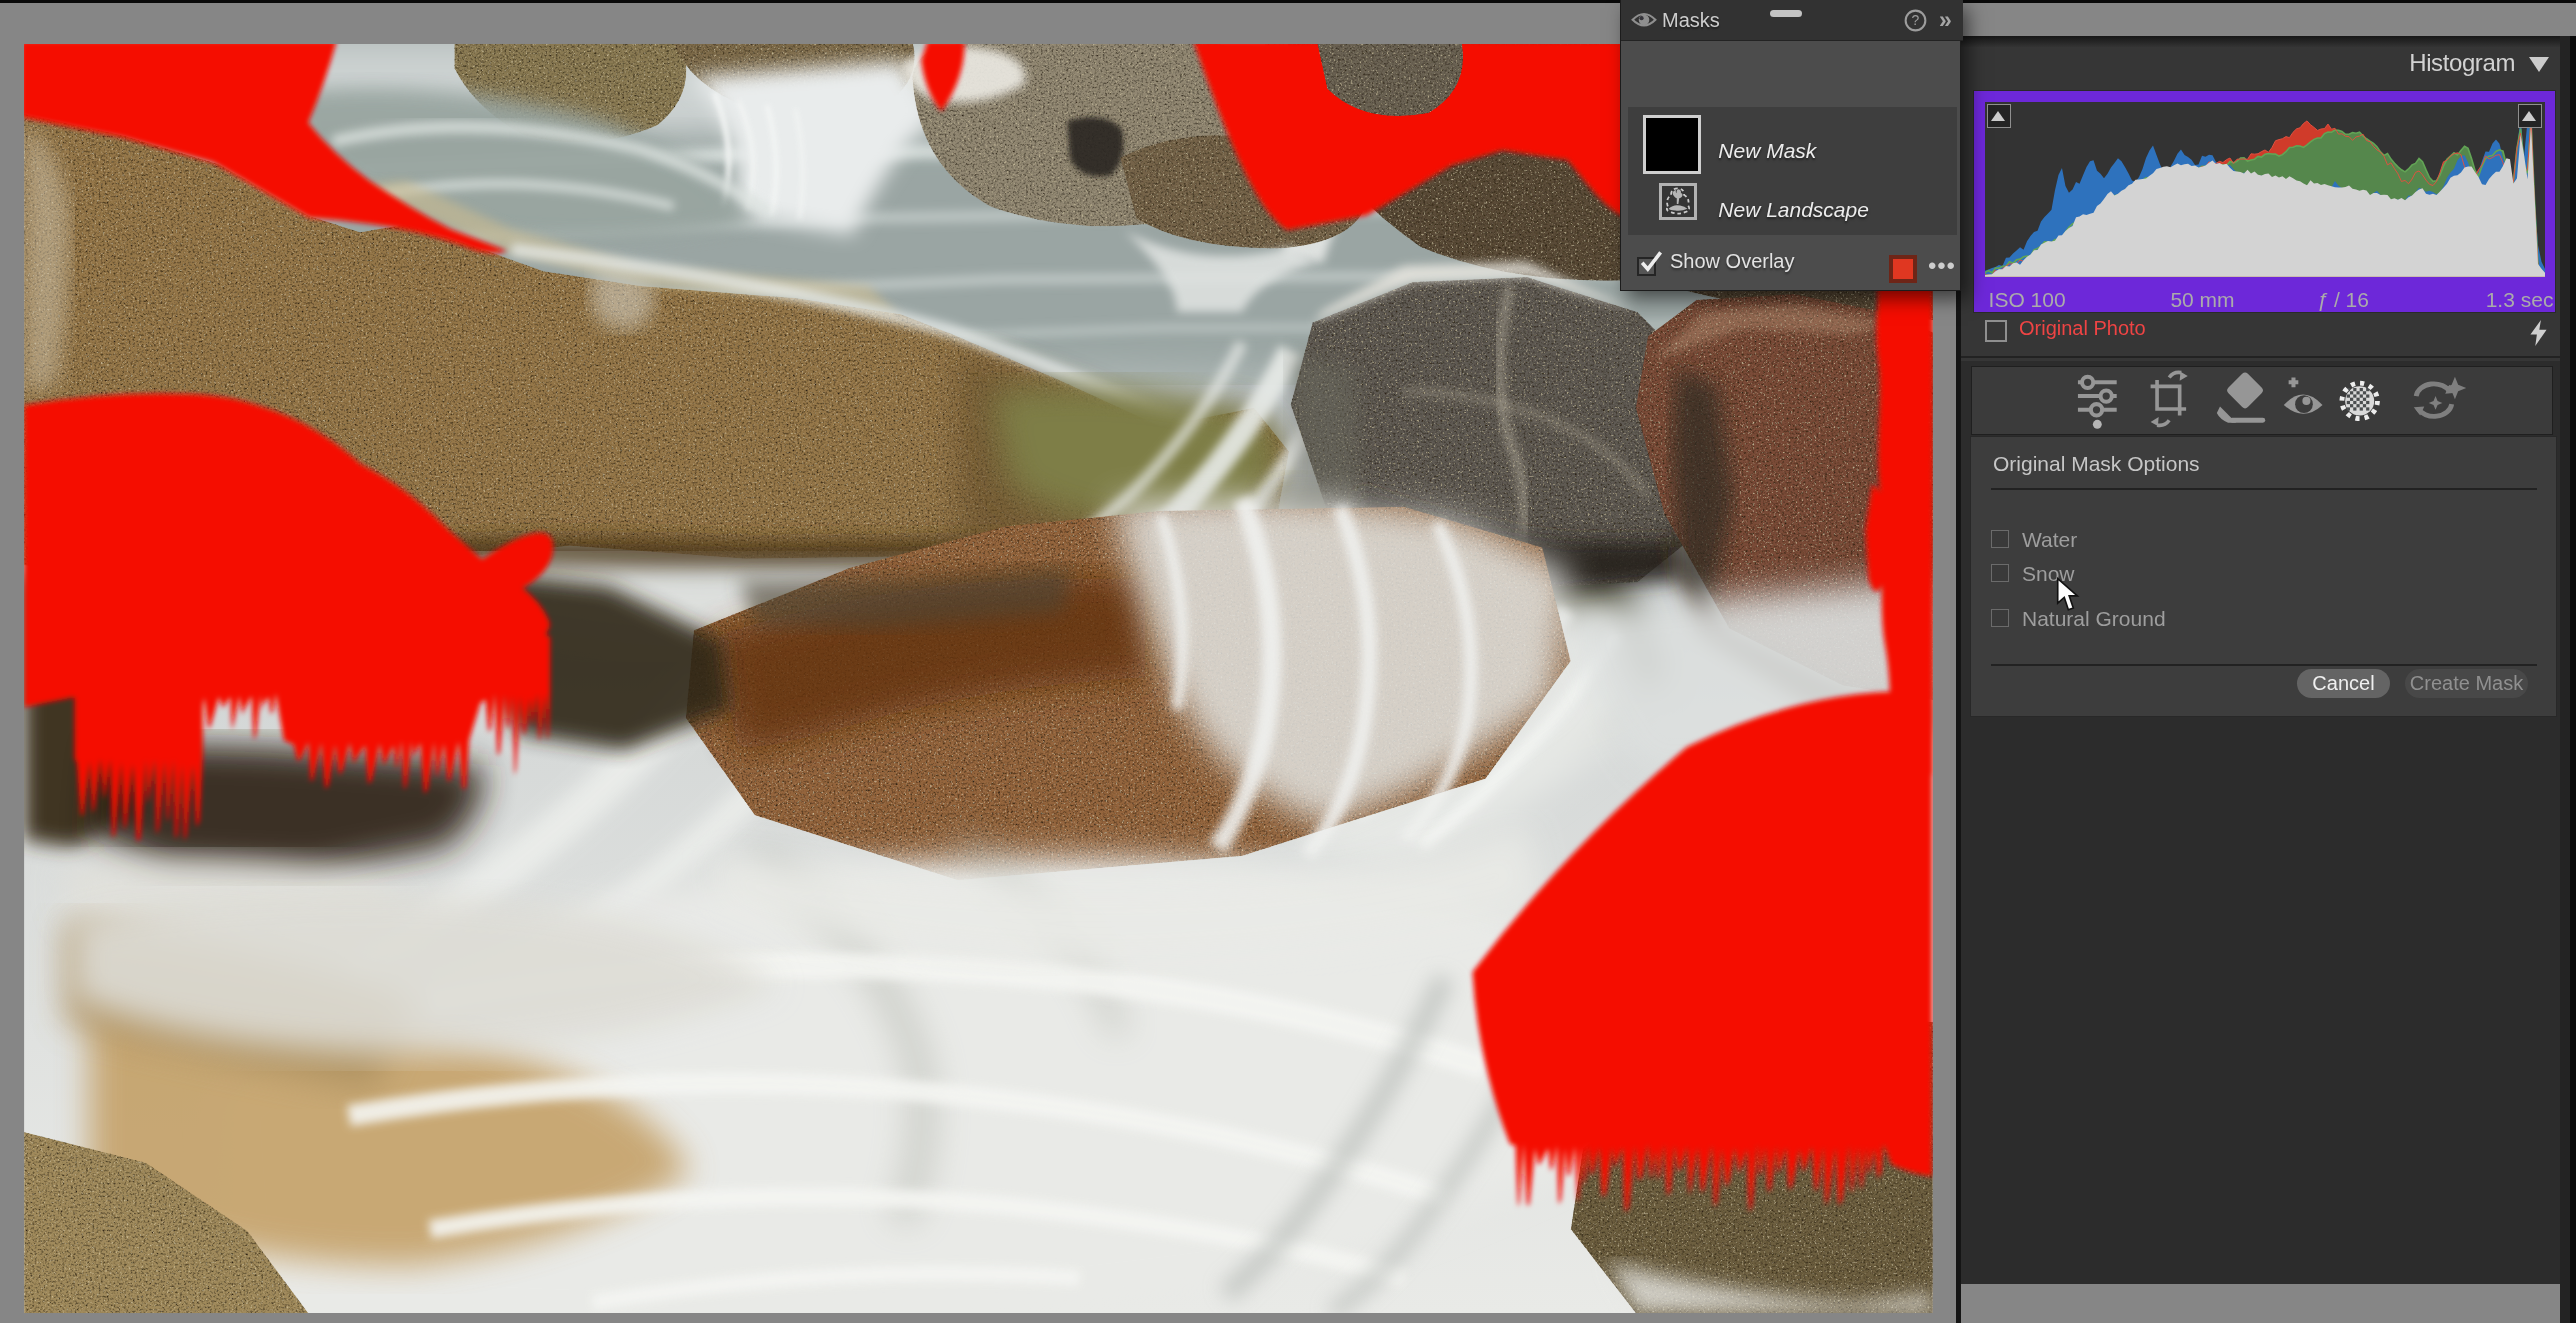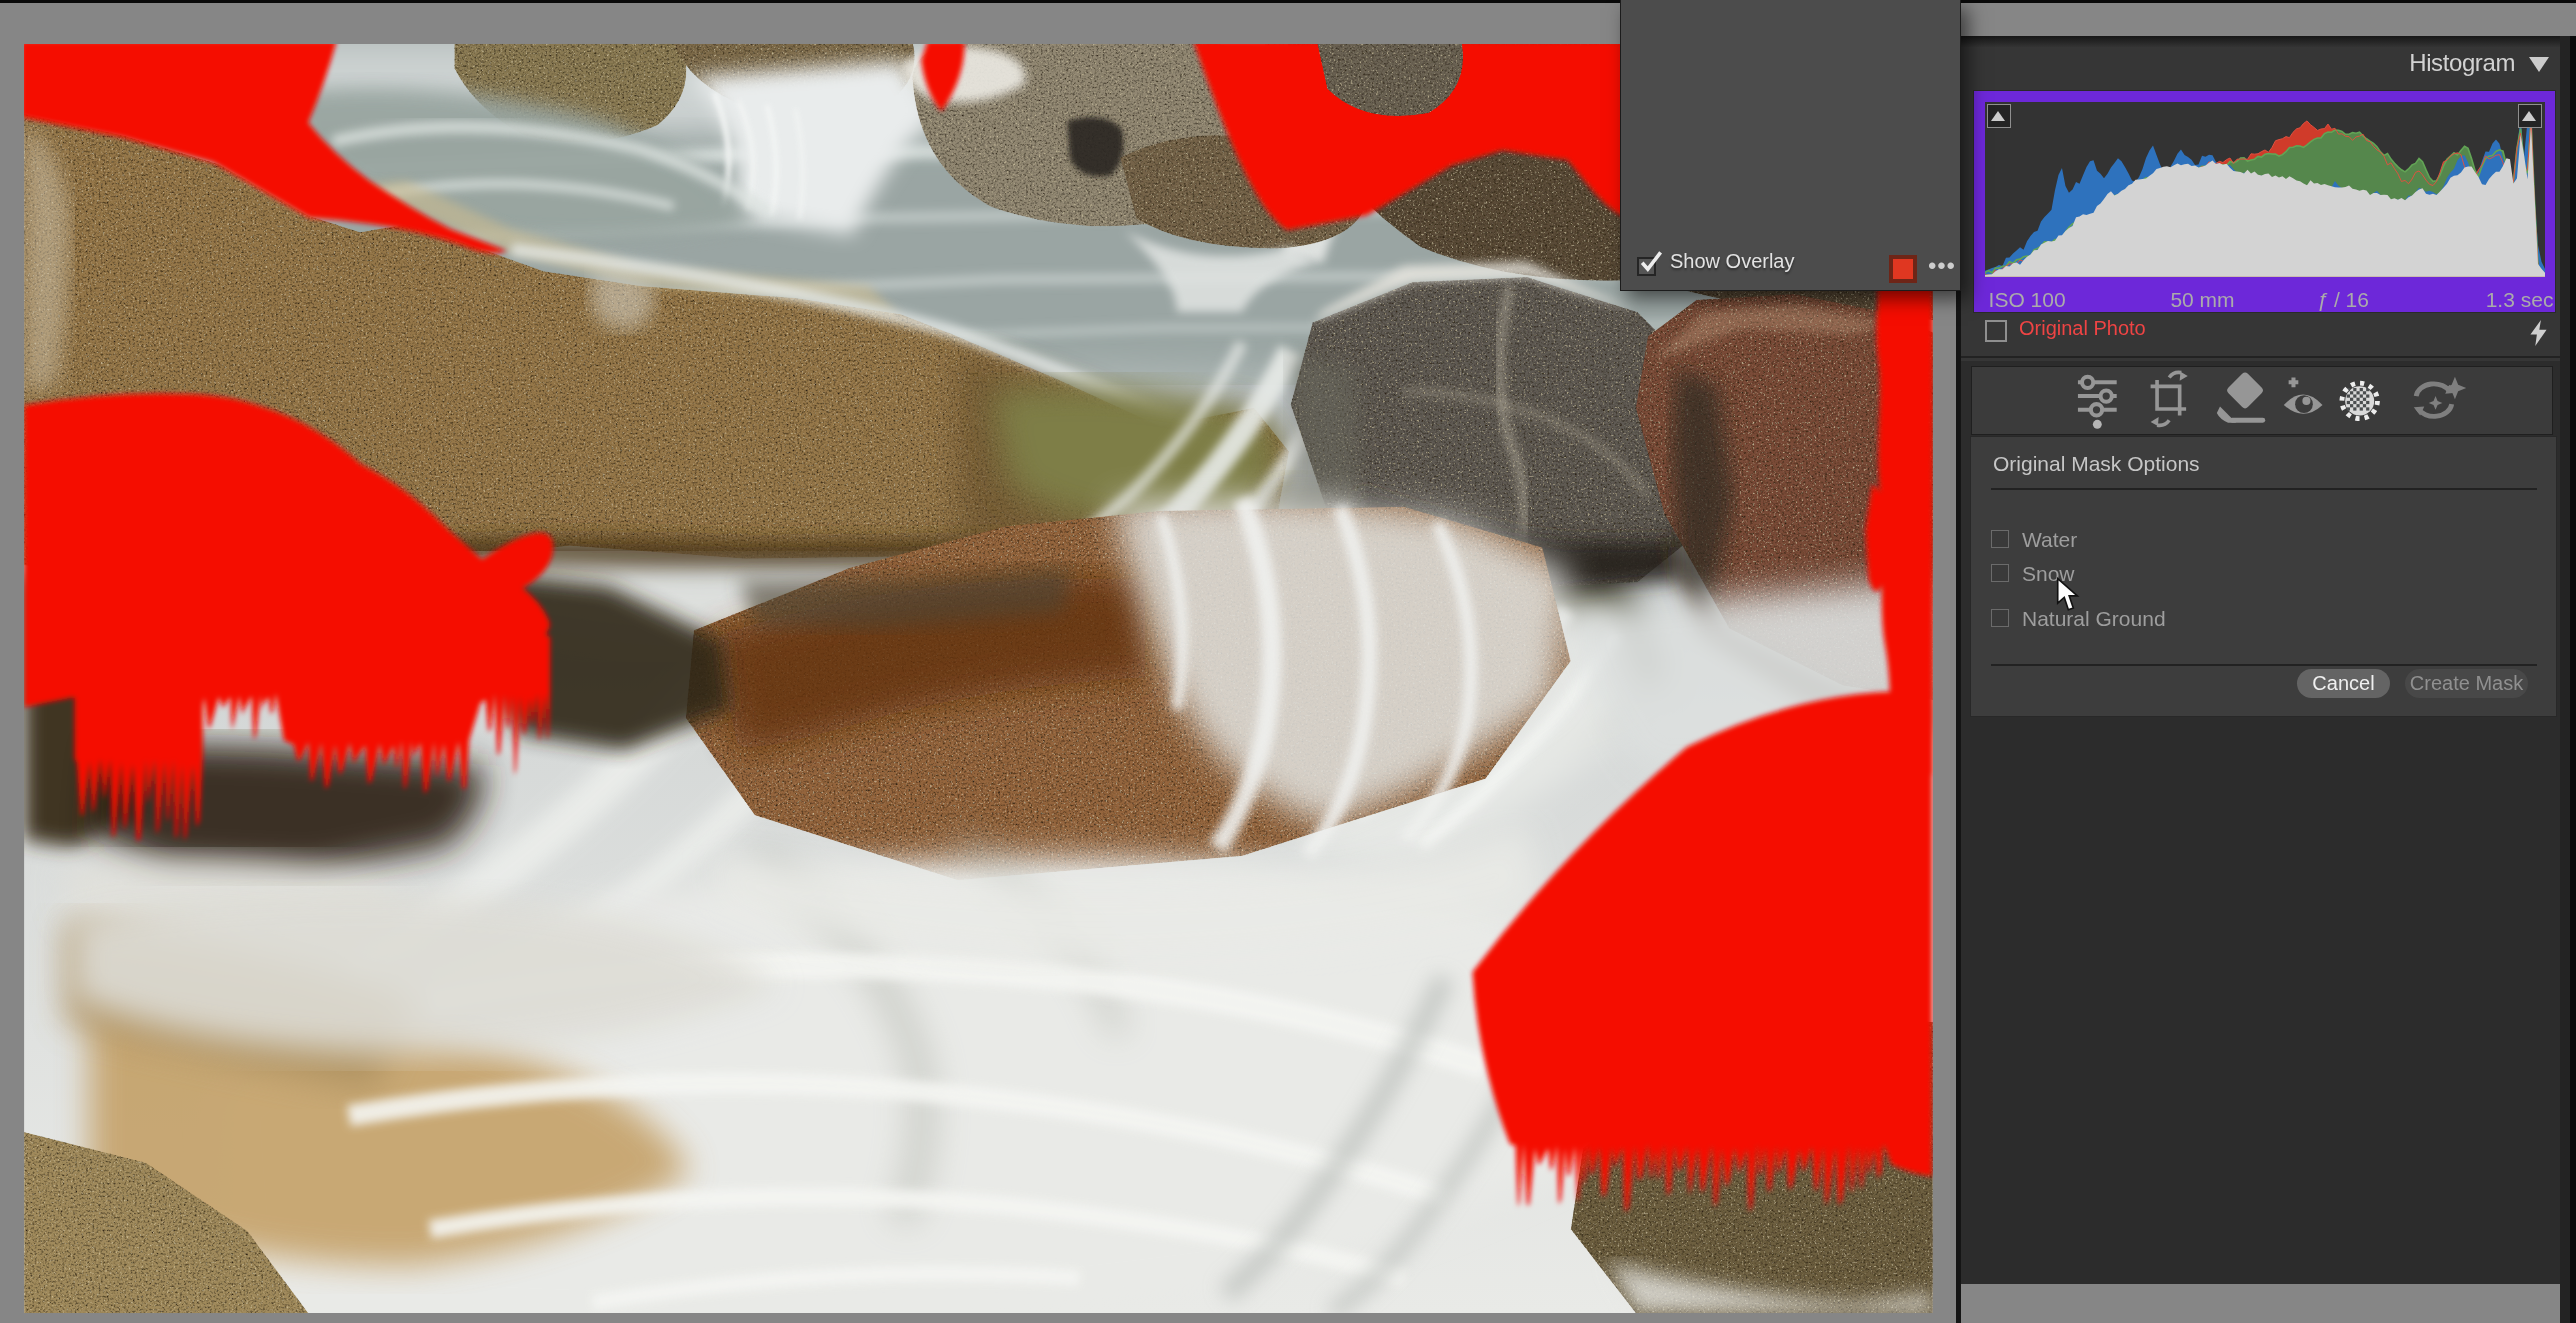--- a/index.html
+++ b/index.html
@@ -344,20 +344,44 @@
 <div class="abs btn" id="btncancel">Cancel</div>
 <div class="abs btn" id="btncreate">Create Mask</div>
 <svg class="abs" style="left:85px;top:140px" width="28" height="36" viewBox="0 0 34 44">
         <path d="M2 2 L2 32 L10 25 L15 40 L21 38 L16 23 L26 23 Z" fill="#fdfdfd" stroke="#111" stroke-width="2"></path>
       </svg>
 </div>
 <div class="abs" id="gutter"></div>
 <div class="abs" id="blackedge"></div>
 </div>
 <div class="abs" id="masks">
+<div class="abs" id="maskhead">
+<svg class="abs" style="left:9.7px;top:9.7px" width="26" height="19.5" viewBox="0 0 32 24">
+        <path d="M2 12 Q16 -2 30 12 Q16 26 2 12 Z" fill="none" stroke="#8f8f8f" stroke-width="2.6"></path>
+        <circle cx="16" cy="12" r="6.5" fill="#8f8f8f"></circle>
+        <circle cx="13" cy="10" r="2.6" fill="#35343a"></circle>
+      </svg>
+<div class="abs" id="masktitle">Masks</div>
+<div class="abs" id="maskpill"></div>
+<svg class="abs" style="left:283px;top:9px" width="23" height="23" viewBox="0 0 28 28">
+        <circle cx="14" cy="14" r="12" fill="none" stroke="#9d9d9d" stroke-width="2.5"></circle>
+        <text x="14" y="20" font-size="17" fill="#9d9d9d" text-anchor="middle" font-family="Liberation Sans">?</text>
+      </svg>
+<div class="abs" style="left:318px;top:6.5px;font-size:23px;color:#a5a5a5;font-weight:bold">»</div>
+</div>
+<div class="abs" id="masklist">
+<div class="abs thumb1"></div>
+<div class="abs lrow" id="newmasktxt">New Mask</div>
+<div class="abs" id="thumb2"><svg width="32" height="31" viewBox="0 0 39 38">
+          <path d="M7 25 Q4 16 11 11 Q11 3 19 3 Q27 3 27 11 Q34 15 32 24 Q36 30 28 32 Q18 36 9 31 Q4 30 7 25 Z" fill="none" stroke="#cccccc" stroke-width="2.2" stroke-dasharray="4.5 3.5"></path>
+          <path d="M16 14 Q13 12 13 9 Q13 6 17 5 Q16 8 18 9 Q17 5 20 4 Q24 5 23 9 Q25 8 25 11 Q25 14 21 15 L20 22 L18 22 L18 15 Z" fill="#b5b5b5"></path>
+          <path d="M8 28 Q14 22 22 24 Q28 25 31 28 Q24 31 16 30 Q10 30 8 28 Z" fill="#b5b5b5"></path>
+        </svg></div>
+<div class="abs lrow" id="newlandtxt">New Landscape</div>
+</div>
 <div class="abs" id="overlayrow">
 <div class="abs" id="ovcb"></div>
 <svg class="abs" style="left:18px;top:13px" width="24" height="24" viewBox="0 0 30 30">
         <path d="M4 16 L11 24 L27 3" stroke="#ededed" stroke-width="4.5" fill="none"></path>
       </svg>
 <div class="abs" id="ovtxt">Show Overlay</div>
 <div class="abs" id="swatch"></div>
 <div class="abs" id="dots">•••</div>
 </div>
 </div>

